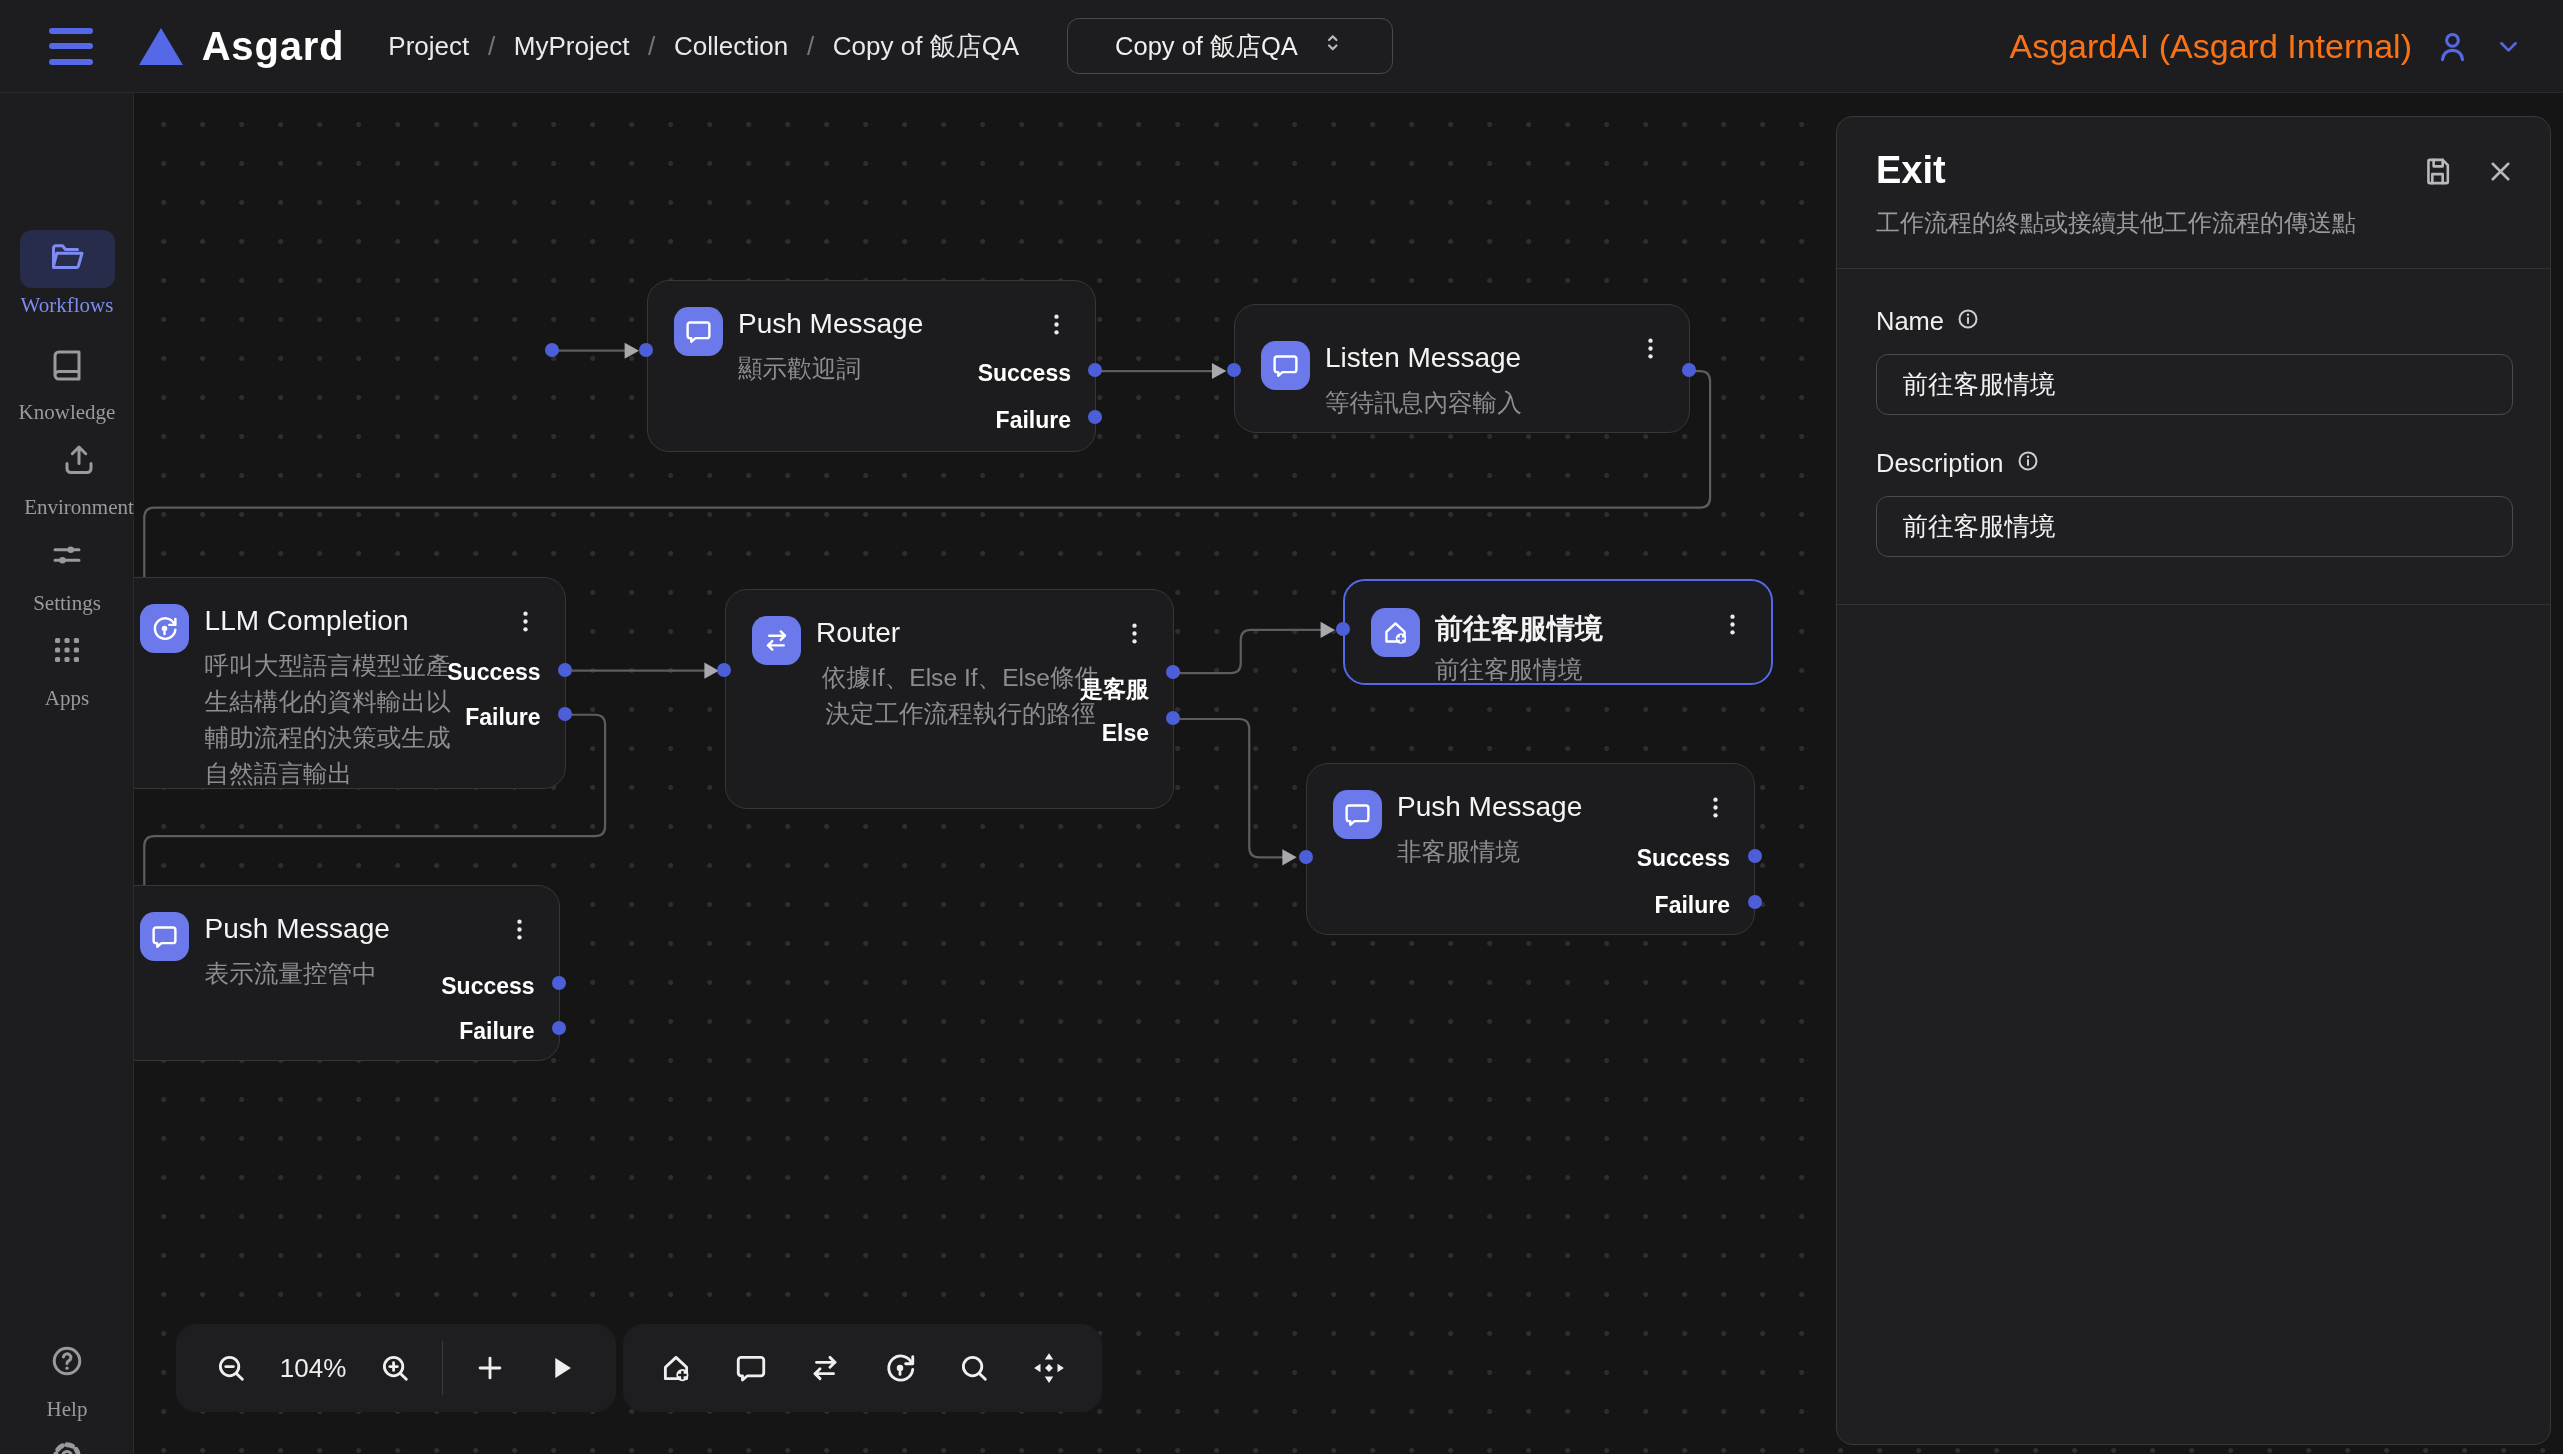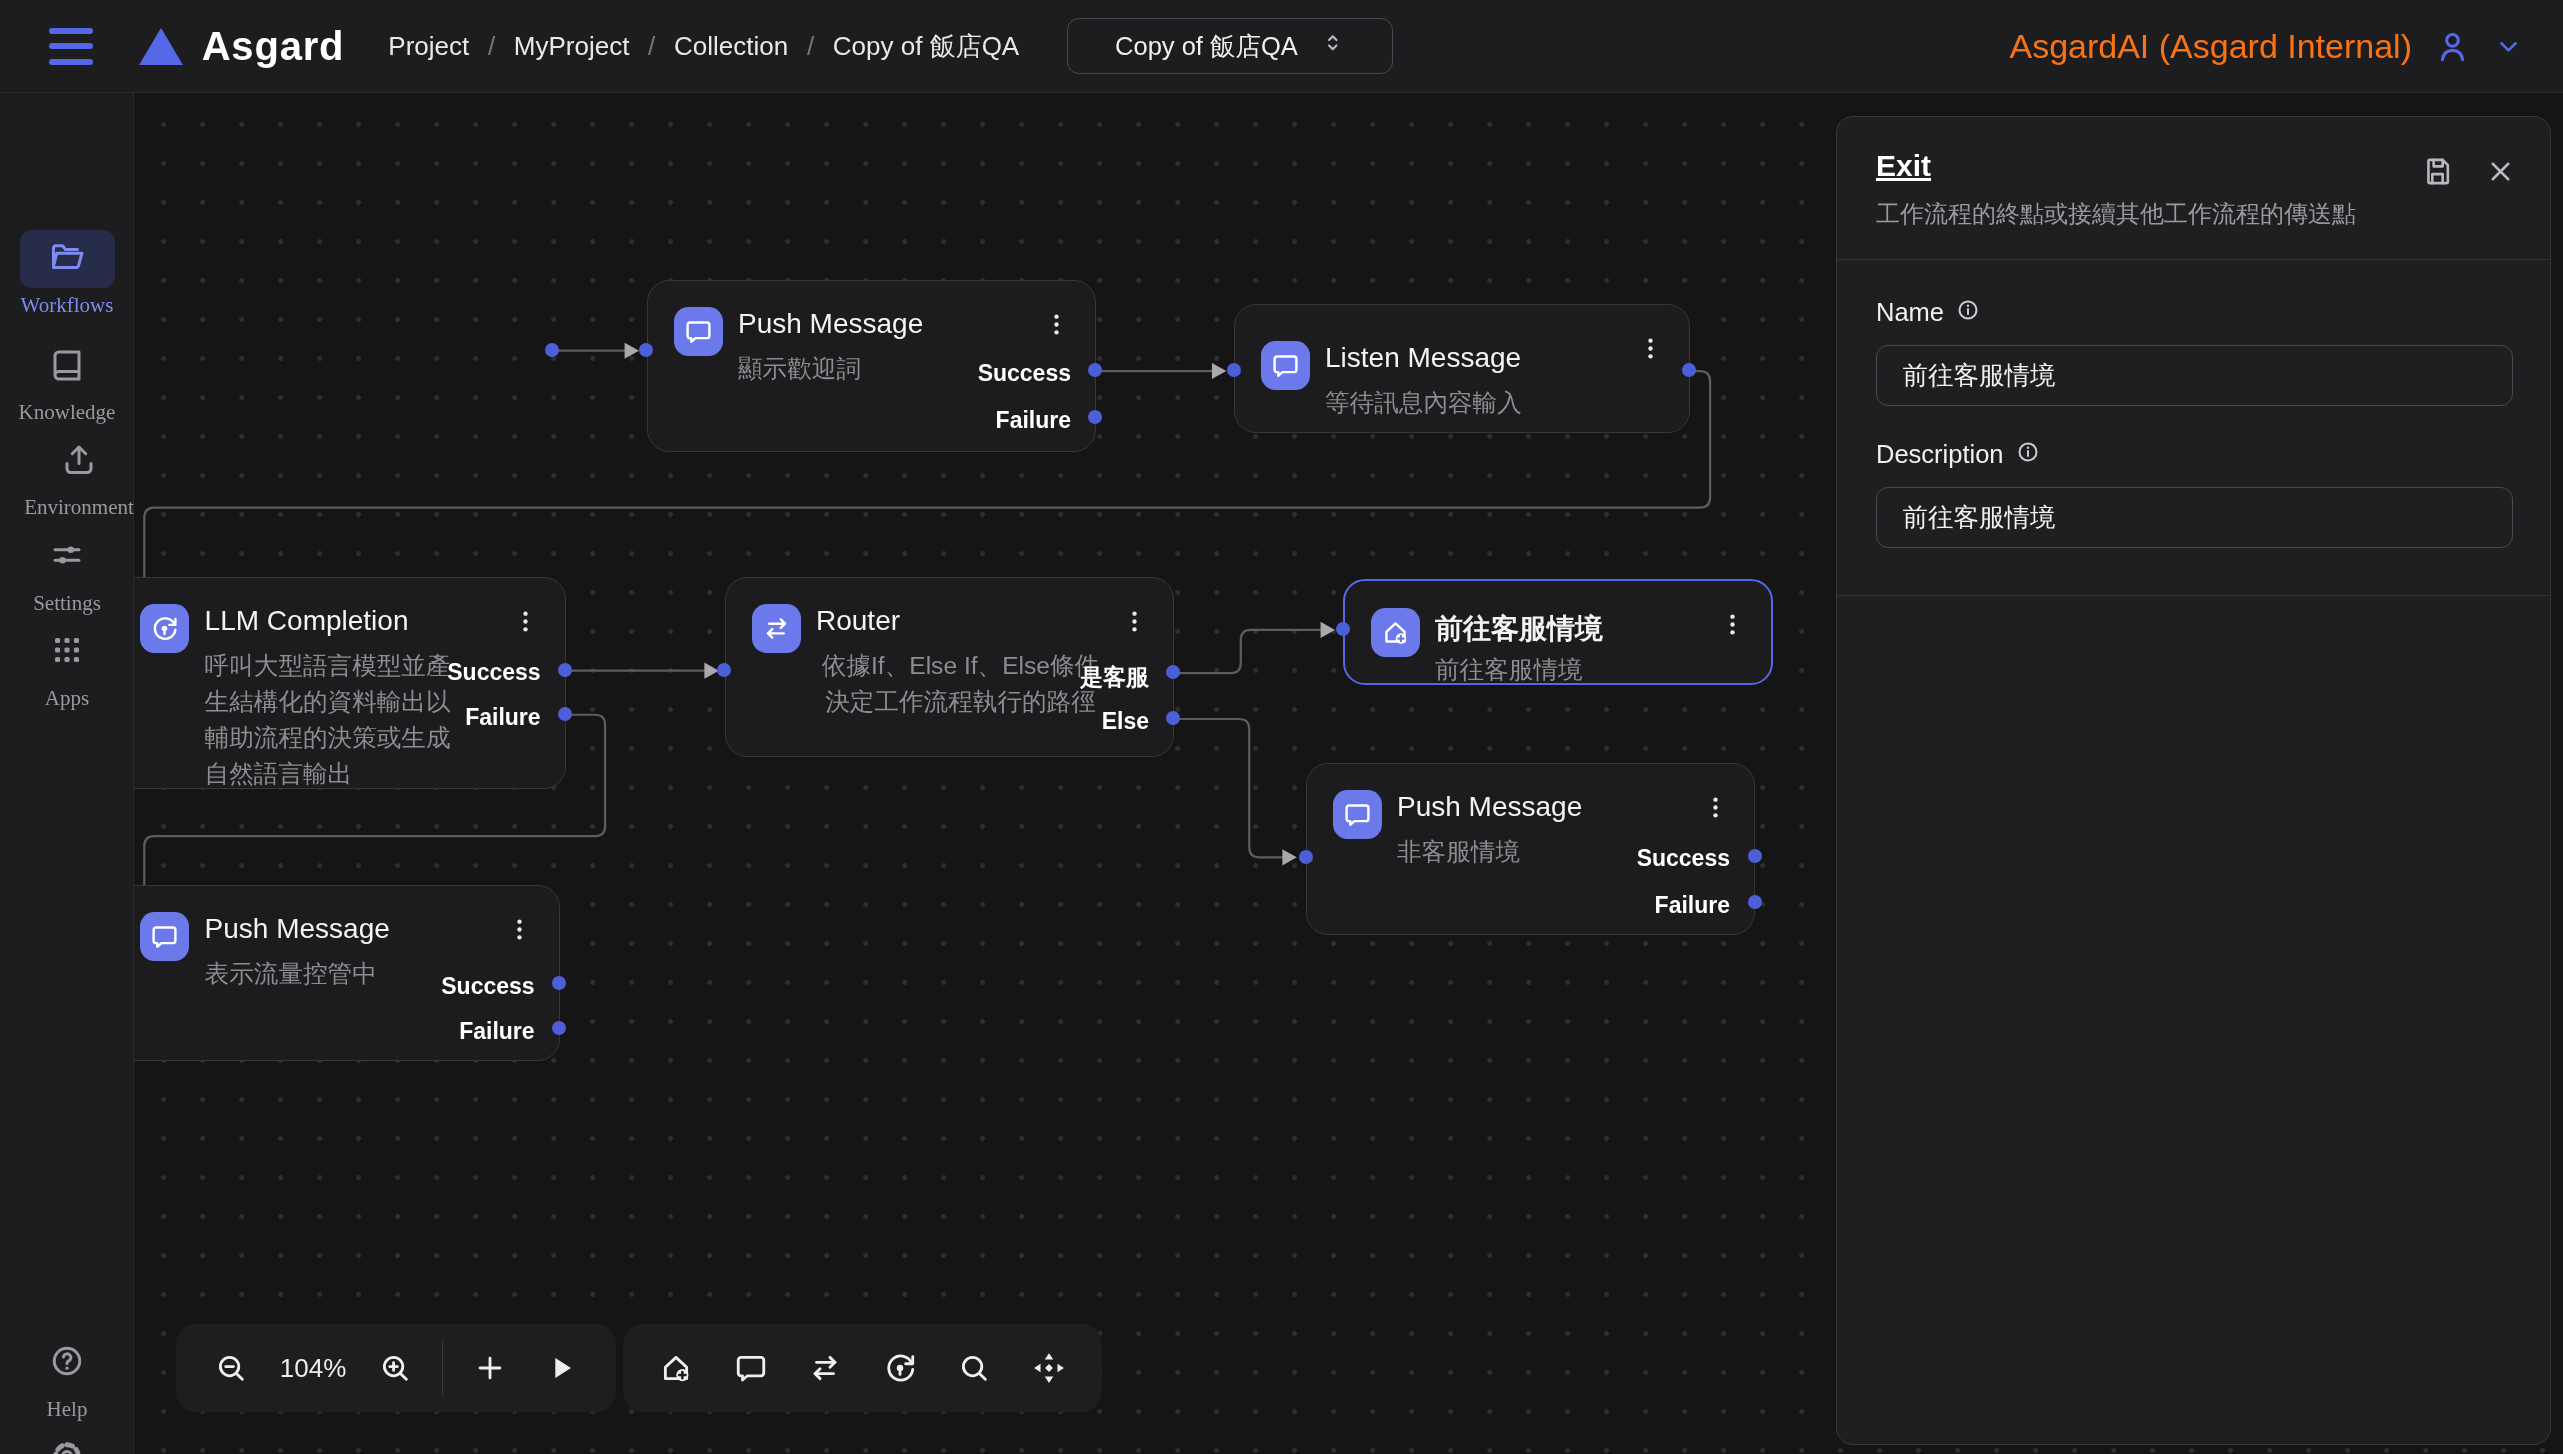--- a/index.html
+++ b/index.html
@@ -64,21 +64,21 @@
   .tbar { position:absolute; background:#1e1e20; border-radius:20.4px; height:88px; z-index:10;
           display:flex; align-items:center; color:#efefef; }
   .tbar .tool { display:flex; align-items:center; justify-content:center; width:66px; height:66px; cursor:pointer; }
   .tbar .zoom-lvl { font-size:26px; min-width:88px; text-align:center; }
   .tbar .vdiv { width:1.3px; height:54px; background:#3c3c3f; margin:0 8.5px; }
 
   
   .panel { position:absolute; left:1836px; top:116px; width:715px; height:1329px; background:#1f1f21;
            border:0.8px solid #38383a; border-radius:17px; z-index:40; color:#fff; }
   .panel-head { position:relative; padding:32px 39px 29px 39px; }
-  .panel-title { font-size:30px; font-weight:700;text-decoration:underline; }
+  .panel-title { font-size:38px; font-weight:700; }
   .panel-sub { font-size:24px; color:#9a9a9e; margin-top:15.3px; }
   .panel-actions { position:absolute; right:34px; top:39px; display:flex; gap:32px; color:#b9b9bd; }
   .hr { height:0.8px; background:#333336; width:100%; }
   .panel-body { padding:25.5px 39px; }
   .field-label { display:flex; align-items:center; gap:12px; font-size:25.5px; color:#f0f0f0; margin:12px 0 17px; }
   .field-label svg { color:#cdcdd1; }
   .text-input { width:637px; height:61px; background:transparent; border:1.3px solid #4a4a4e; border-radius:12px;
                 color:#f2f2f3; font-size:25.5px; padding:0 25.5px; outline:none; margin-bottom:22px;
                 font-family:"Liberation Sans", sans-serif; }
 </style>
@@ -272,21 +272,21 @@
             <g fill="currentColor" stroke="none">
               <circle cx="12" cy="5.5" r="1.8"></circle>
               <circle cx="12" cy="12" r="1.8"></circle>
               <circle cx="12" cy="18.5" r="1.8"></circle>
             </g>
           </svg>
         </div>
         <div class="port-label" style="top:81px">Success</div>
         <div class="port-label" style="top:126px">Failure</div>
       </div>
-      <div class="node" style="left: 591px; top: 484px; width: 449px; height: 180px;">
+      <div class="node" style="left: 591px; top: 496px; width: 449px; height: 220px;">
         <div class="node-icon" style="top:25.5px">
           <svg width="29" height="29" viewBox="0 0 24 24" fill="none" stroke="currentColor" stroke-width="2" stroke-linecap="round" stroke-linejoin="round">
             <path d="M6 8h13"></path>
             <path d="M19 8l-3.5-3.5M19 8l-3.5 3.5"></path>
             <path d="M18 16H5"></path>
             <path d="M5 16l3.5-3.5M5 16l3.5 3.5"></path>
           </svg>
         </div>
     <div class="node-title" style="top:27px">Router</div>
     <div class="node-sub" style="top:70px;width:289px;text-align:center;">依據If、Else If、Else條件決定工作流程執行的路徑</div>

